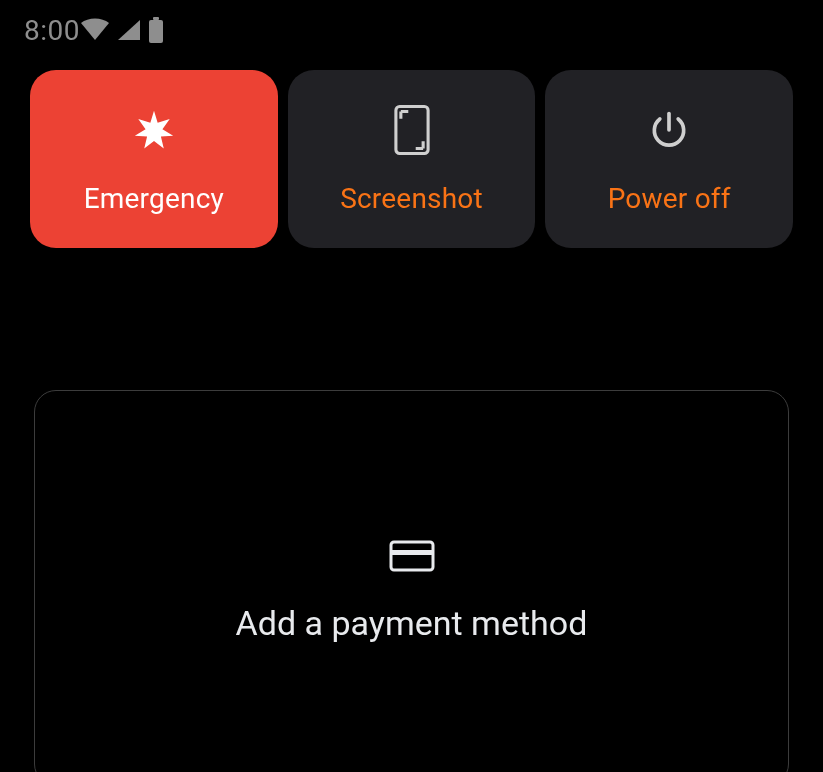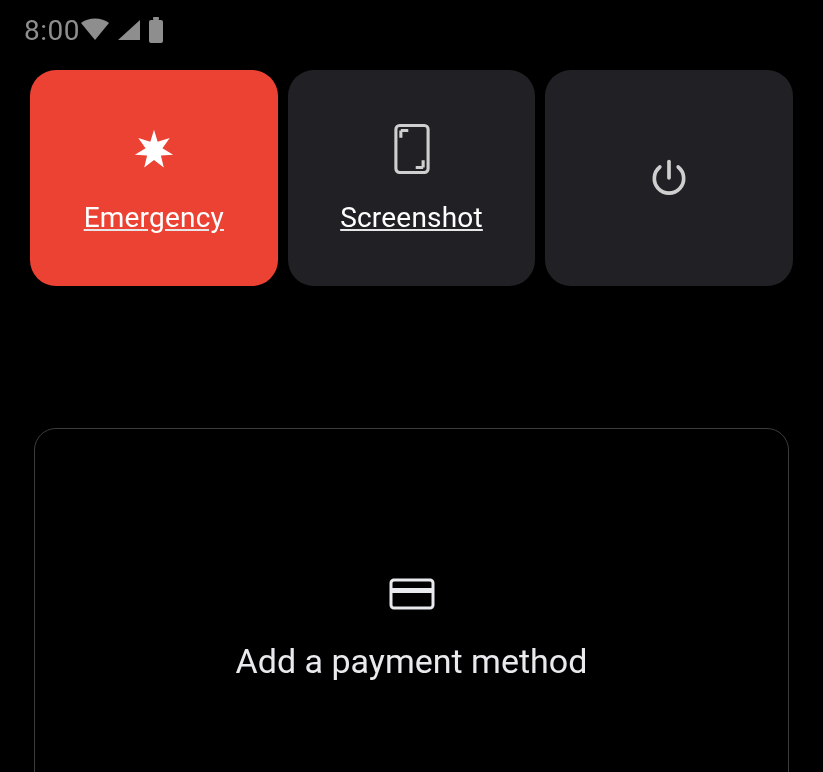--- a/index.html
+++ b/index.html
@@ -30,45 +30,44 @@
     gap: 6px;
   }
   .status-icons svg { display:block; }
   .power-row {
     display: flex;
     gap: 10px;
     padding: 20px 30px 0 30px;
   }
   .power-btn {
     flex: 1;
-    height: 216px;
+    height: 178px;
     background: #212125;
     border-radius: 26px;
     display: flex;
     flex-direction: column;
     align-items: center;
     justify-content: center;
     gap: 26px;
     cursor: pointer;
-    text-decoration: underline;
   }
   .power-btn.emergency {
     background: #ec4234;
   }
   .power-btn .icon {
     width: 52px;
     height: 52px;
     display:flex;
     align-items:center;
     justify-content:center;
   }
   .power-btn .label {
     font-size: 28px;
     font-weight: 400;
-    color: #ffffff;
+    color: #f97316;
     letter-spacing: 0.2px;
   }
   .power-btn.emergency .label { color:#ffffff; }
   .payment-card {
     margin: 142px 34px 0 34px;
     height: 396px;
     border: 1px solid #3c3c3c;
     border-radius: 22px;
     display: flex;
     flex-direction: column;
@@ -138,20 +137,21 @@
   </div>
 
 
   <div class="power-btn">
     <span class="icon">
       <svg width="44" height="44" viewBox="0 0 48 48">
         <path d="M24 6 L24 24" stroke="#cfcfcf" stroke-width="4" stroke-linecap="round"></path>
         <path d="M14 12 A16 16 0 1 0 34 12" fill="none" stroke="#cfcfcf" stroke-width="4" stroke-linecap="round"></path>
       </svg>
     </span>
+    <span class="label">Power off</span>
   </div>
 
 </div>
 
 <div class="payment-card">
   <span class="icon">
     <svg width="46" height="36" viewBox="0 0 46 36">
       <rect x="2" y="4" width="42" height="28" rx="3" fill="none" stroke="#e8eaed" stroke-width="3"></rect>
       <rect x="2" y="12" width="42" height="5" fill="#e8eaed"></rect>
     </svg>

